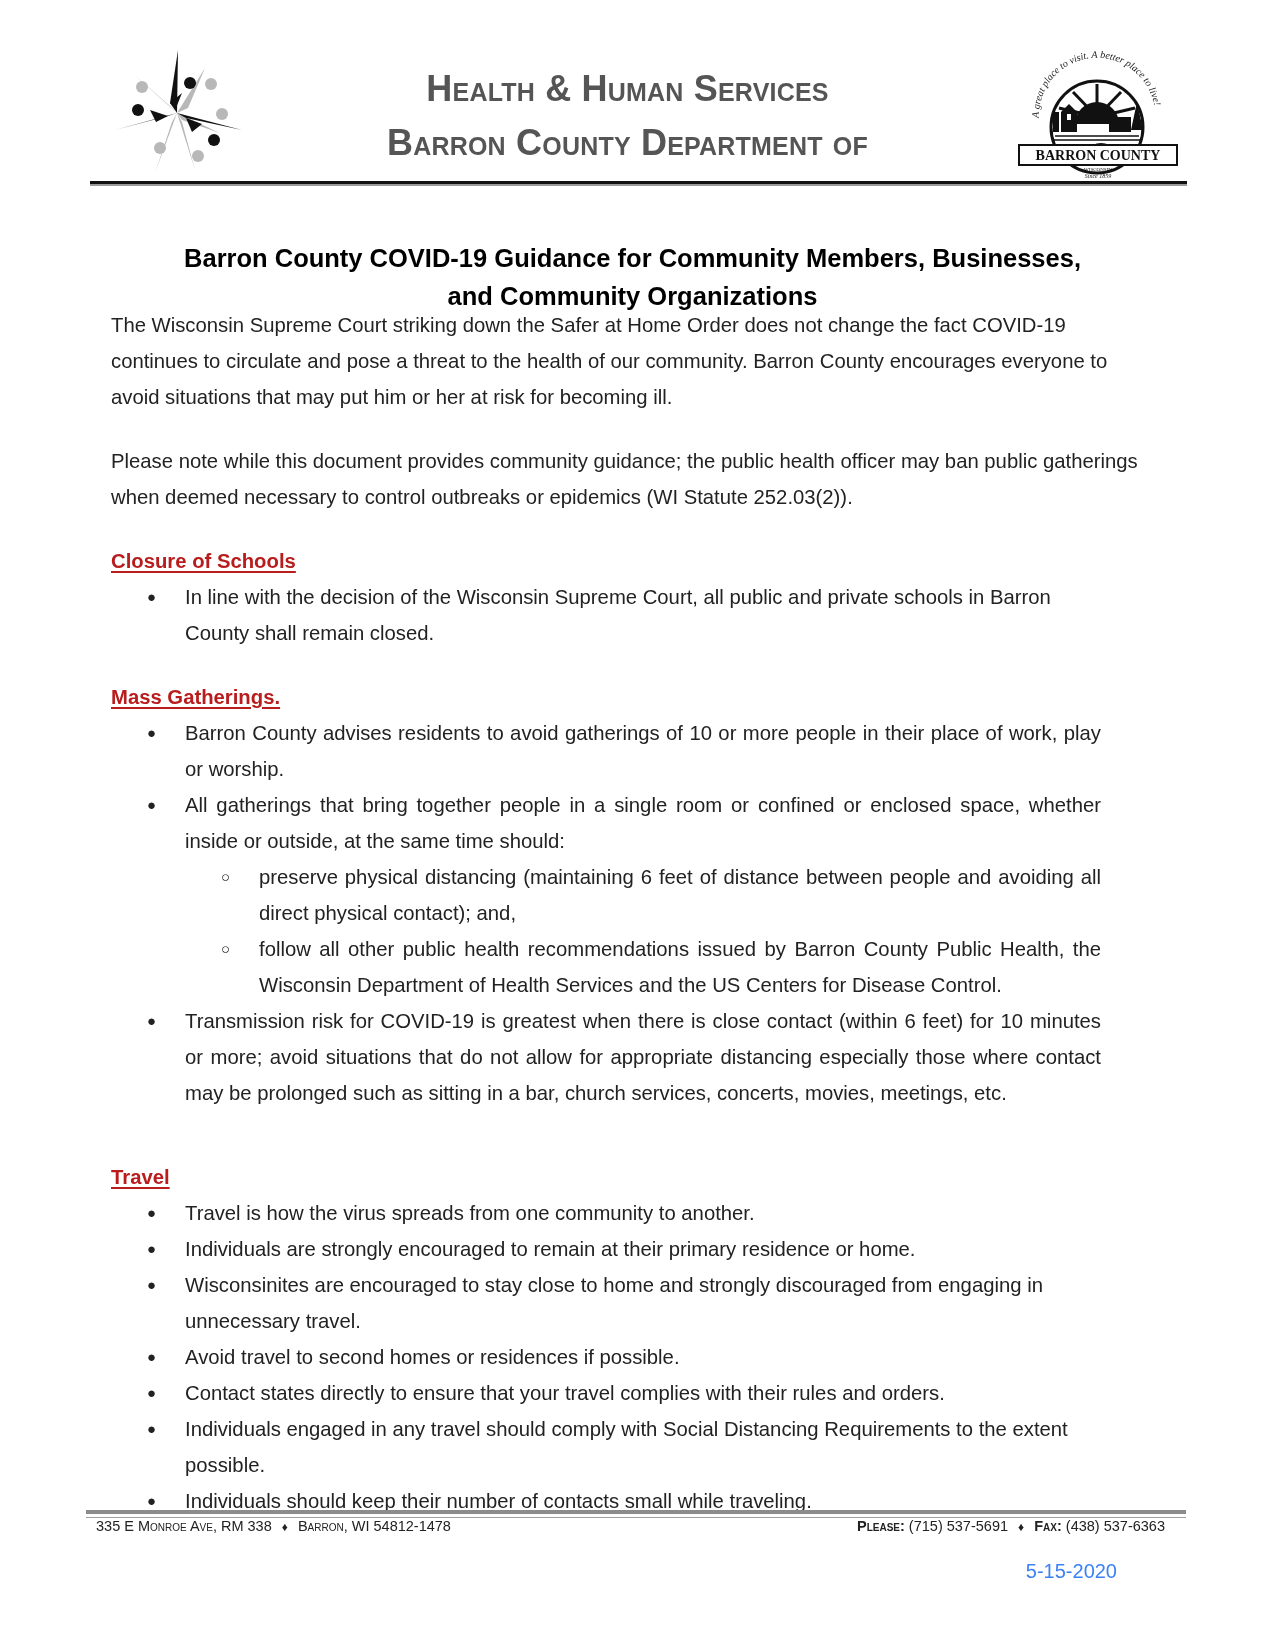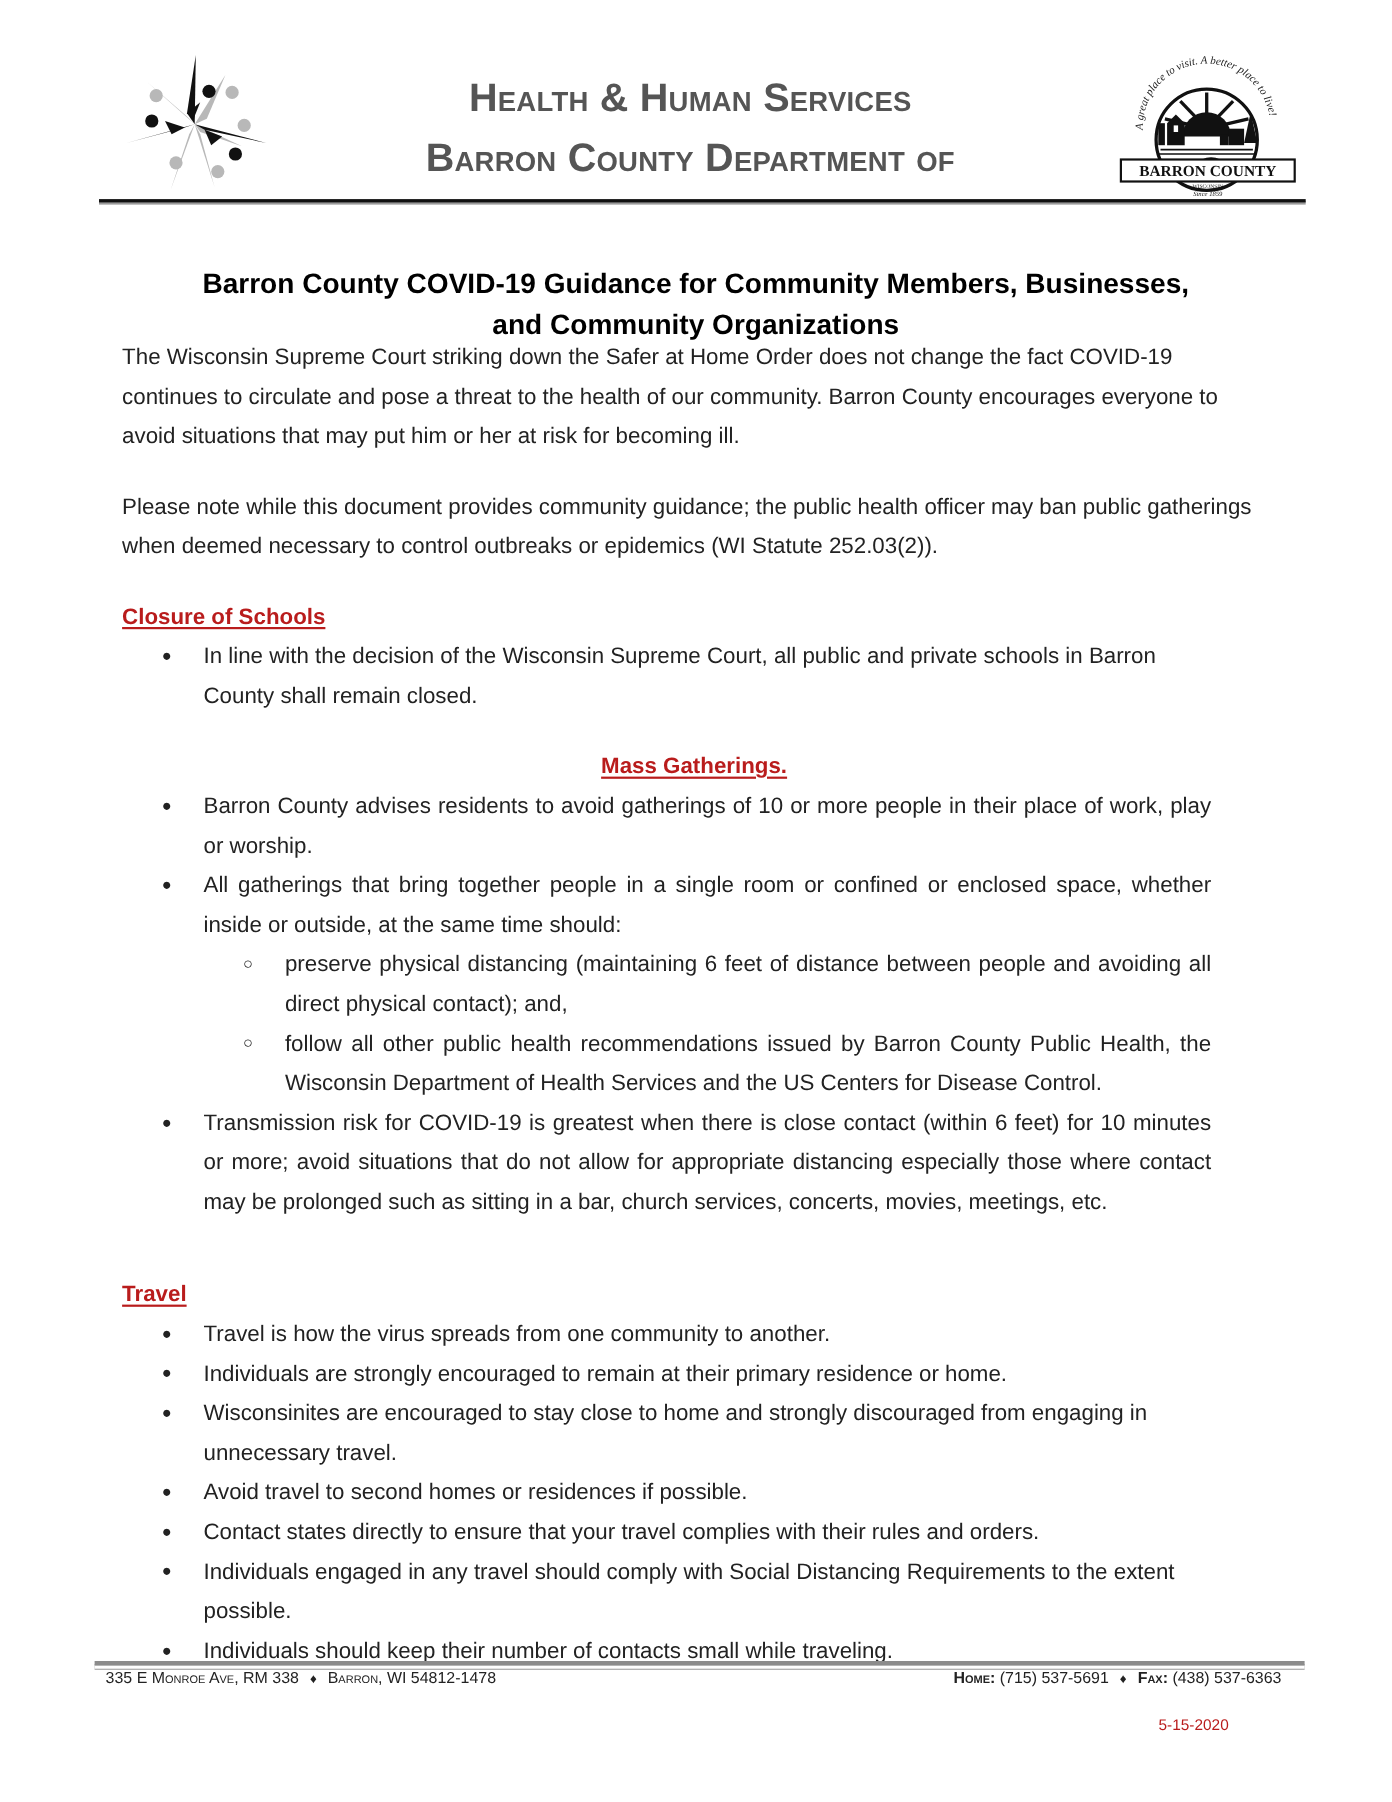--- a/index.html
+++ b/index.html
@@ -149,22 +149,22 @@
       font-size: 14.5px;
       color: #222222;
     }
     .sc { font-variant: small-caps; }
     .lbl { font-weight: bold; font-variant: small-caps; }
     .diamond { font-size: 12px; padding: 0 6px; }
     .doc-date {
       position: absolute;
       right: 148px;
       top: 1560px;
-      font-size: 14px;
-      color: #b91c1c;
+      font-size: 20px;
+      color: #3b82f6;
     }
   </style>
 </head>
 <body>
 
 <header class="letterhead">
 
   <div class="logo-left">
     <svg viewBox="0 0 135 130" width="135" height="130">
 
@@ -258,21 +258,21 @@
     <h2 class="section-heading" style="font-size:20.3px;">Closure of Schools</h2>
     <ul class="bullets">
       <li>
         <span class="bullet">●</span>
         <span class="text">In line with the decision of the Wisconsin Supreme Court, all public and private schools in Barron County shall remain closed.</span>
       </li>
     </ul>
   </section>
 
   <section>
-    <h2 class="section-heading" style="font-size:20.3px;text-align:center;">Mass Gatherings.</h2>
+    <h2 class="section-heading" style="font-size:20.3px;">Mass Gatherings.</h2>
     <ul class="bullets justify">
       <li>
         <span class="bullet">●</span>
         <span class="text">Barron County advises residents to avoid gatherings of 10 or more people in their place of work, play or worship.</span>
       </li>
       <li>
         <span class="bullet">●</span>
         <span class="text">All gatherings that bring together people in a single room or confined or enclosed space, whether inside or outside, at the same time should:</span>
         <ul class="sub-bullets">
           <li>
@@ -329,20 +329,20 @@
 
 <div class="rule-bottom"></div>
 
 <div class="footer-left">
   <span class="sc">335 E Monroe Ave, RM 338</span>
   <span class="diamond">♦</span>
   <span class="sc">Barron, WI  54812-1478</span>
 </div>
 
 <div class="footer-right">
-  <span class="lbl">Home:</span>
+  <span class="lbl">Please:</span>
   <span>(715) 537-5691</span>
   <span class="diamond">♦</span>
   <span class="lbl">Fax:</span>
   <span>(438) 537-6363</span>
 </div>
 
 <div class="doc-date">5-15-2020</div>
 
 </body></html>

